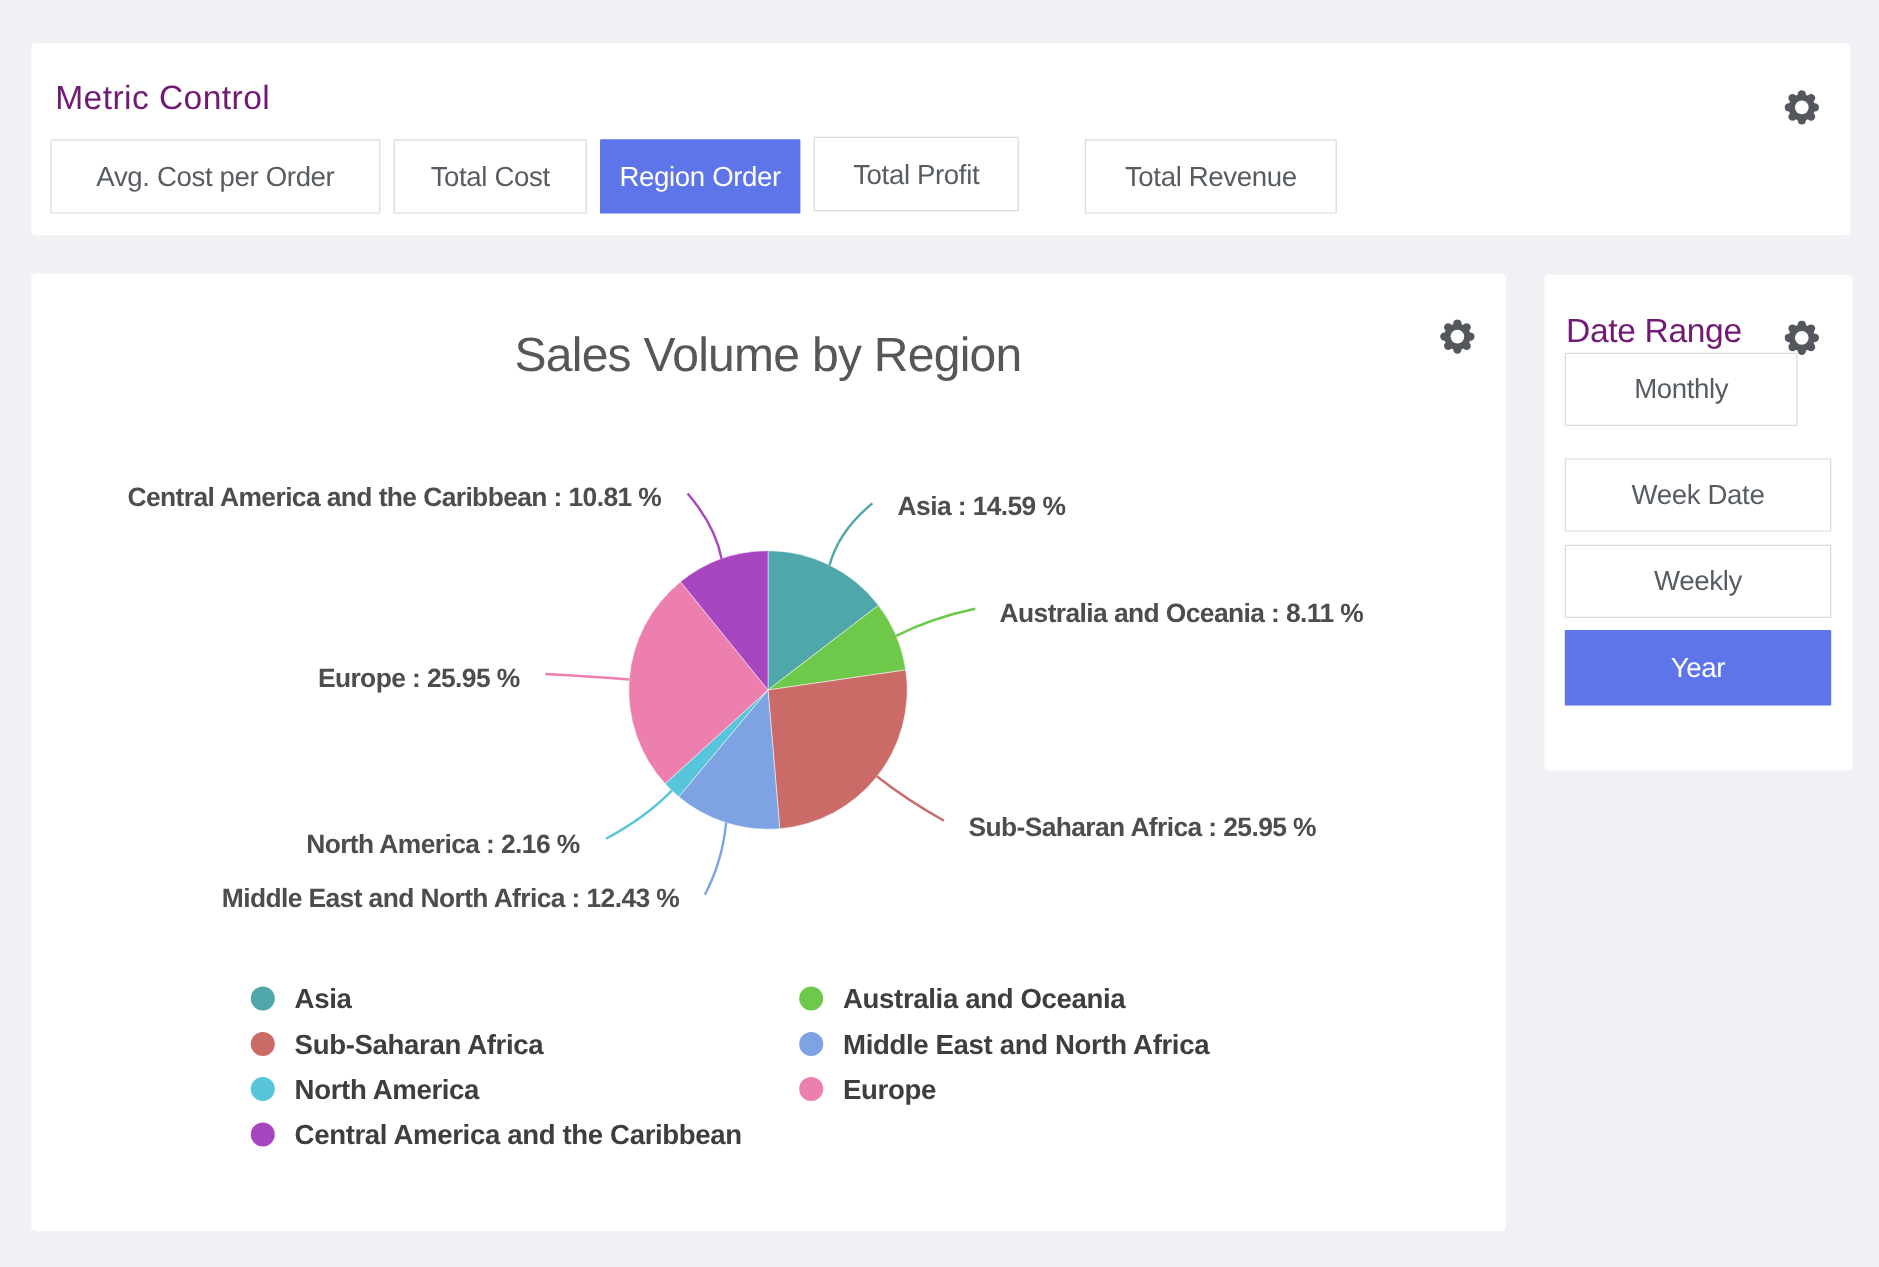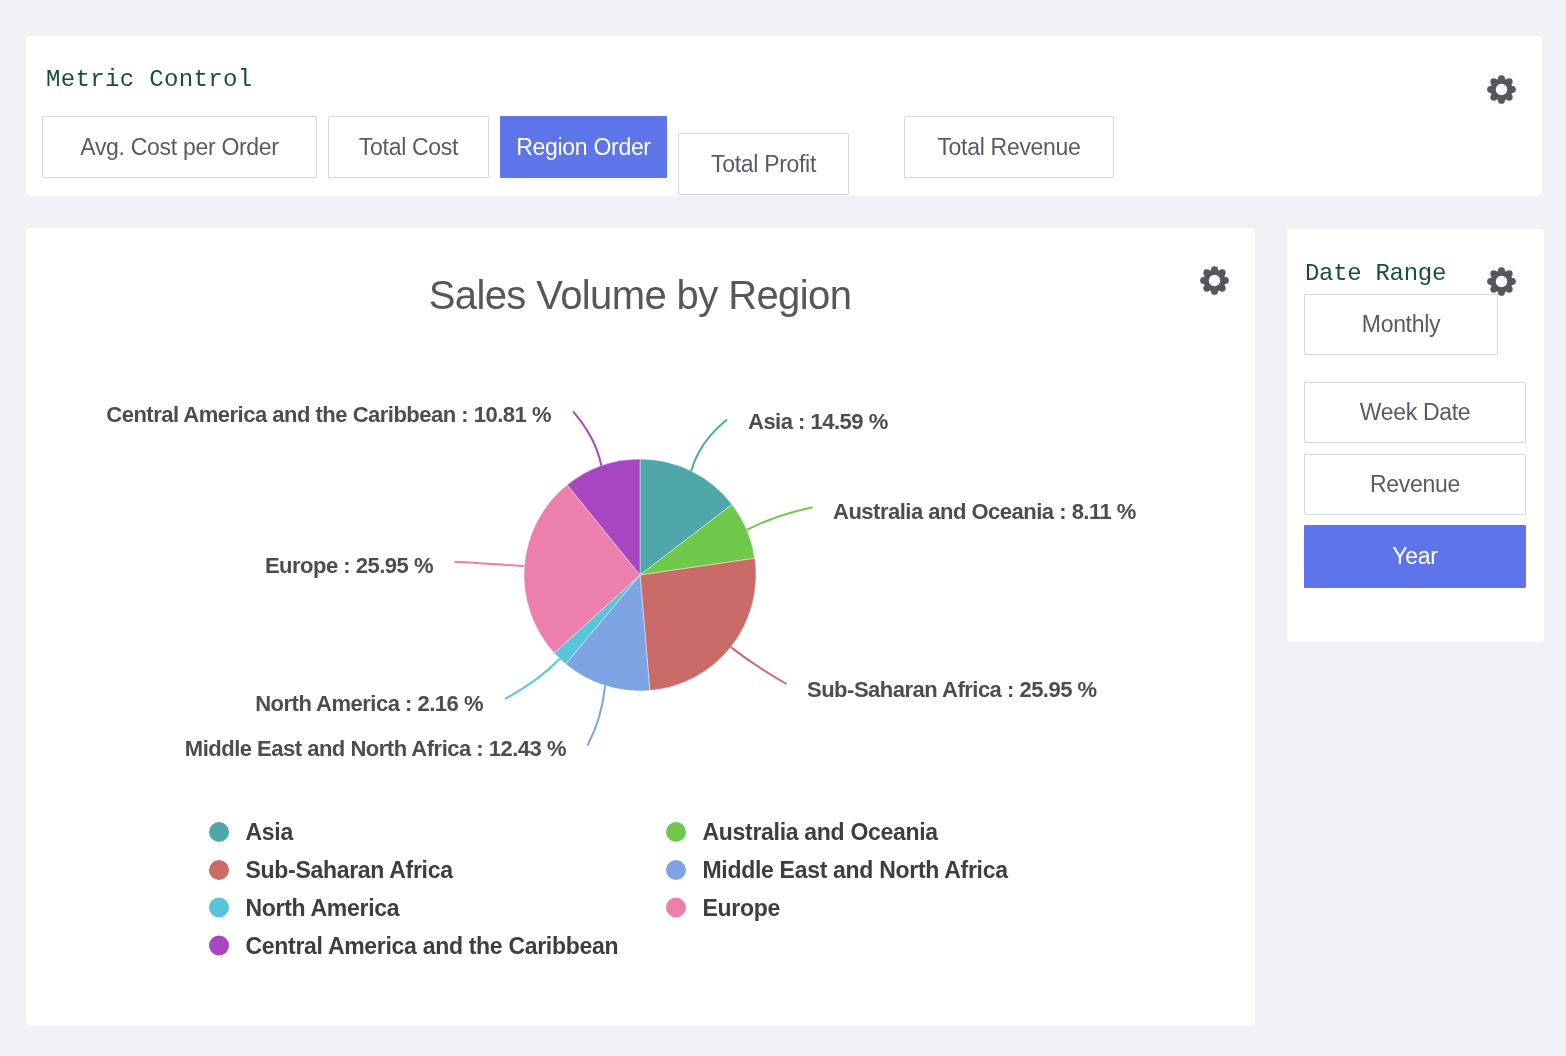--- a/index.html
+++ b/index.html
@@ -1,33 +1,33 @@
 <!DOCTYPE html>
 <html><head>
 <meta charset="utf-8">
 <style>
   html,body{margin:0;padding:0;width:1566px;height:1056px;background:#F1F0F5;
     font-family:"Liberation Sans",sans-serif;overflow:hidden;position:relative;}
   .card{position:absolute;background:#fff;border-radius:4px;}
-  .hd{position:absolute;color:#14532d;font-size:24px;letter-spacing:-0.3px;font-family:Liberation Mono, monospace;}
+  .hd{position:absolute;color:#701a75;font-size:28px;letter-spacing:-0.3px;}
   .btn{position:absolute;box-sizing:border-box;border:1px solid #d9d9d9;border-radius:1px;
     background:#fff;color:#575c62;font-size:23px;letter-spacing:-0.3px;
     display:flex;align-items:center;justify-content:center;}
   .btn.sel{background:#5E74E9;color:#fff;border:none;}
   .gear{position:absolute;width:29px;height:29px;}
 </style>
 </head>
 <body>
 
 <div class="card" style="left:26px;top:36px;width:1516px;height:160px;"></div>
 <div class="hd" style="left:46px;top:66px;letter-spacing:0.35px;">Metric Control</div>
 <div class="btn" style="left:42px;top:116px;width:275px;height:62px;">Avg. Cost per Order</div>
 <div class="btn" style="left:328px;top:116px;width:161px;height:62px;">Total Cost</div>
 <div class="btn sel" style="left:500px;top:116px;width:167px;height:62px;">Region Order</div>
-<div class="btn" style="left:678px;top:133px;width:171px;height:62px;">Total Profit</div>
+<div class="btn" style="left:678px;top:114px;width:171px;height:62px;">Total Profit</div>
 <div class="btn" style="left:904px;top:116px;width:210px;height:62px;">Total Revenue</div>
 <svg class="gear" style="left:1487px;top:75px;" viewBox="0 0 29 29">
     <g fill="#54575D">
       <circle cx="14.5" cy="14.5" r="11.0"></circle>
       <circle cx="14.50" cy="3.60" r="3.45"></circle>
       <circle cx="22.21" cy="6.79" r="3.45"></circle>
       <circle cx="25.40" cy="14.50" r="3.45"></circle>
       <circle cx="22.21" cy="22.21" r="3.45"></circle>
       <circle cx="14.50" cy="25.40" r="3.45"></circle>
       <circle cx="6.79" cy="22.21" r="3.45"></circle>
@@ -115,14 +115,14 @@
       <circle cx="22.21" cy="22.21" r="3.45"></circle>
       <circle cx="14.50" cy="25.40" r="3.45"></circle>
       <circle cx="6.79" cy="22.21" r="3.45"></circle>
       <circle cx="3.60" cy="14.50" r="3.45"></circle>
       <circle cx="6.79" cy="6.79" r="3.45"></circle>
     </g>
     <circle cx="14.5" cy="14.5" r="5.7" fill="#fff"></circle>
   </svg>
 <div class="btn" style="left:1304px;top:294px;width:194px;height:61px;">Monthly</div>
 <div class="btn" style="left:1304px;top:382px;width:222px;height:61px;text-align:center;">Week Date</div>
-<div class="btn" style="left:1304px;top:454px;width:222px;height:61px;">Revenue</div>
+<div class="btn" style="left:1304px;top:454px;width:222px;height:61px;">Weekly</div>
 <div class="btn sel" style="left:1304px;top:525px;width:222px;height:63px;">Year</div>
 
 </body></html>

